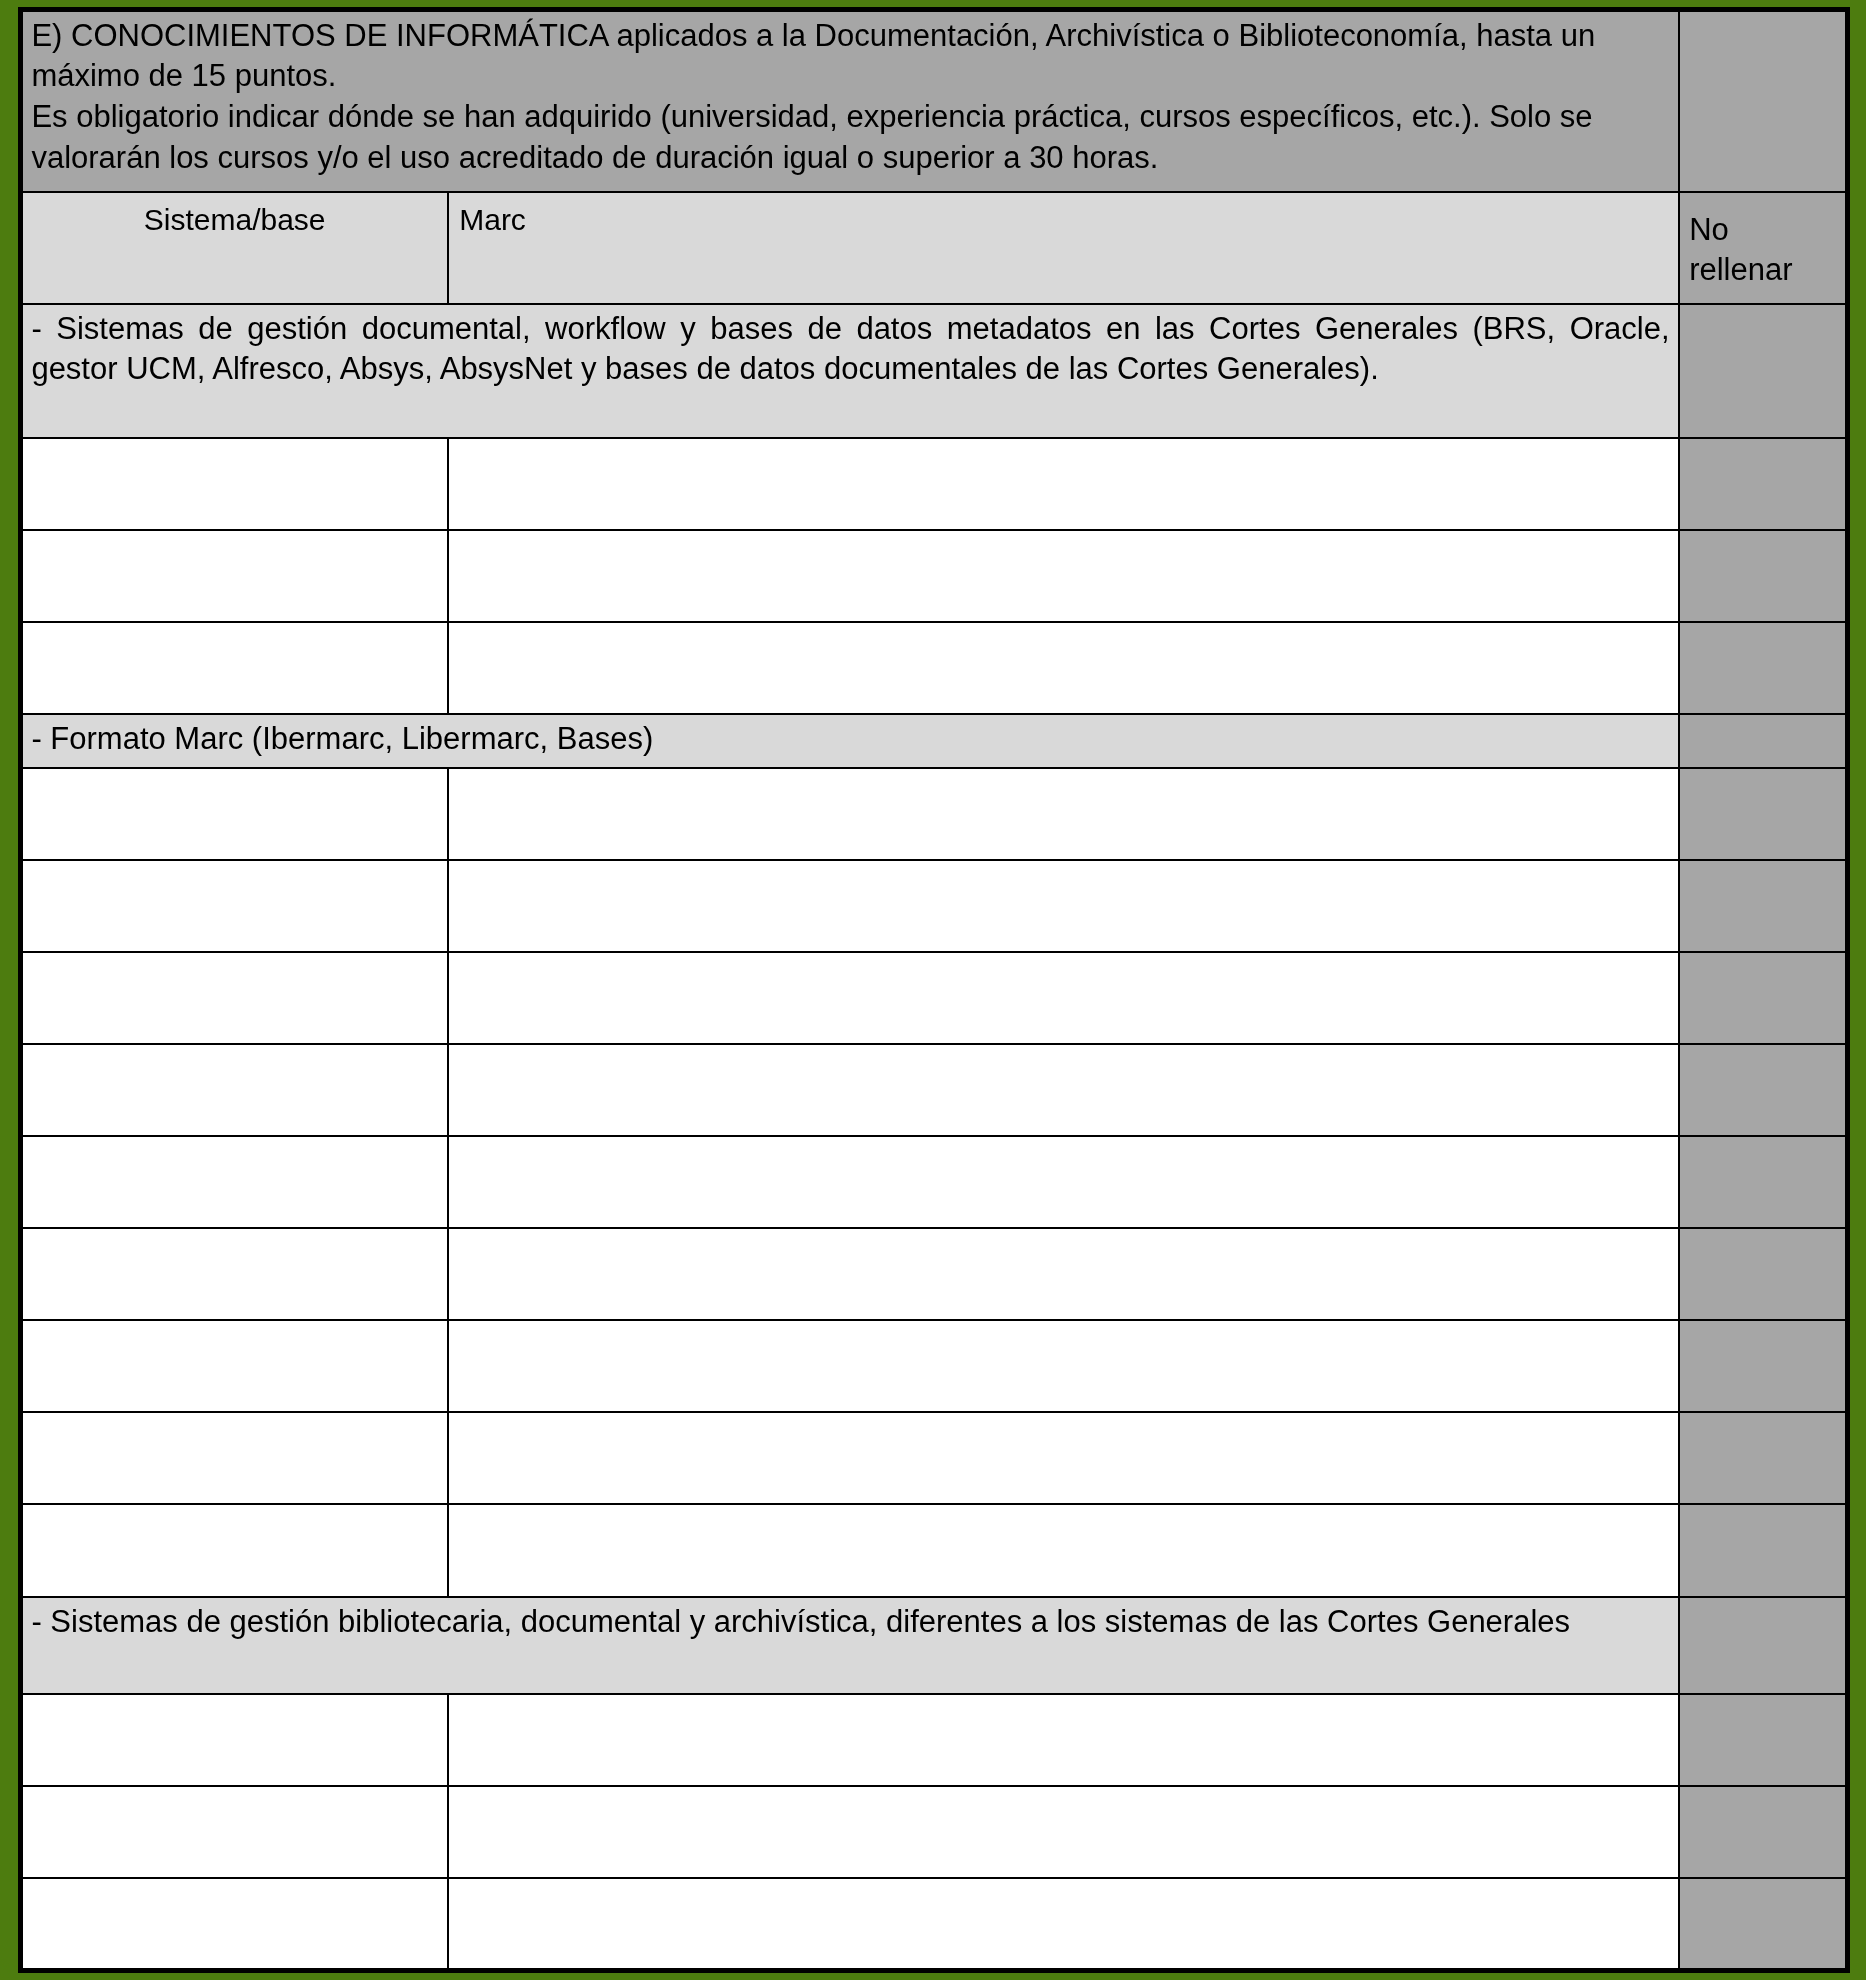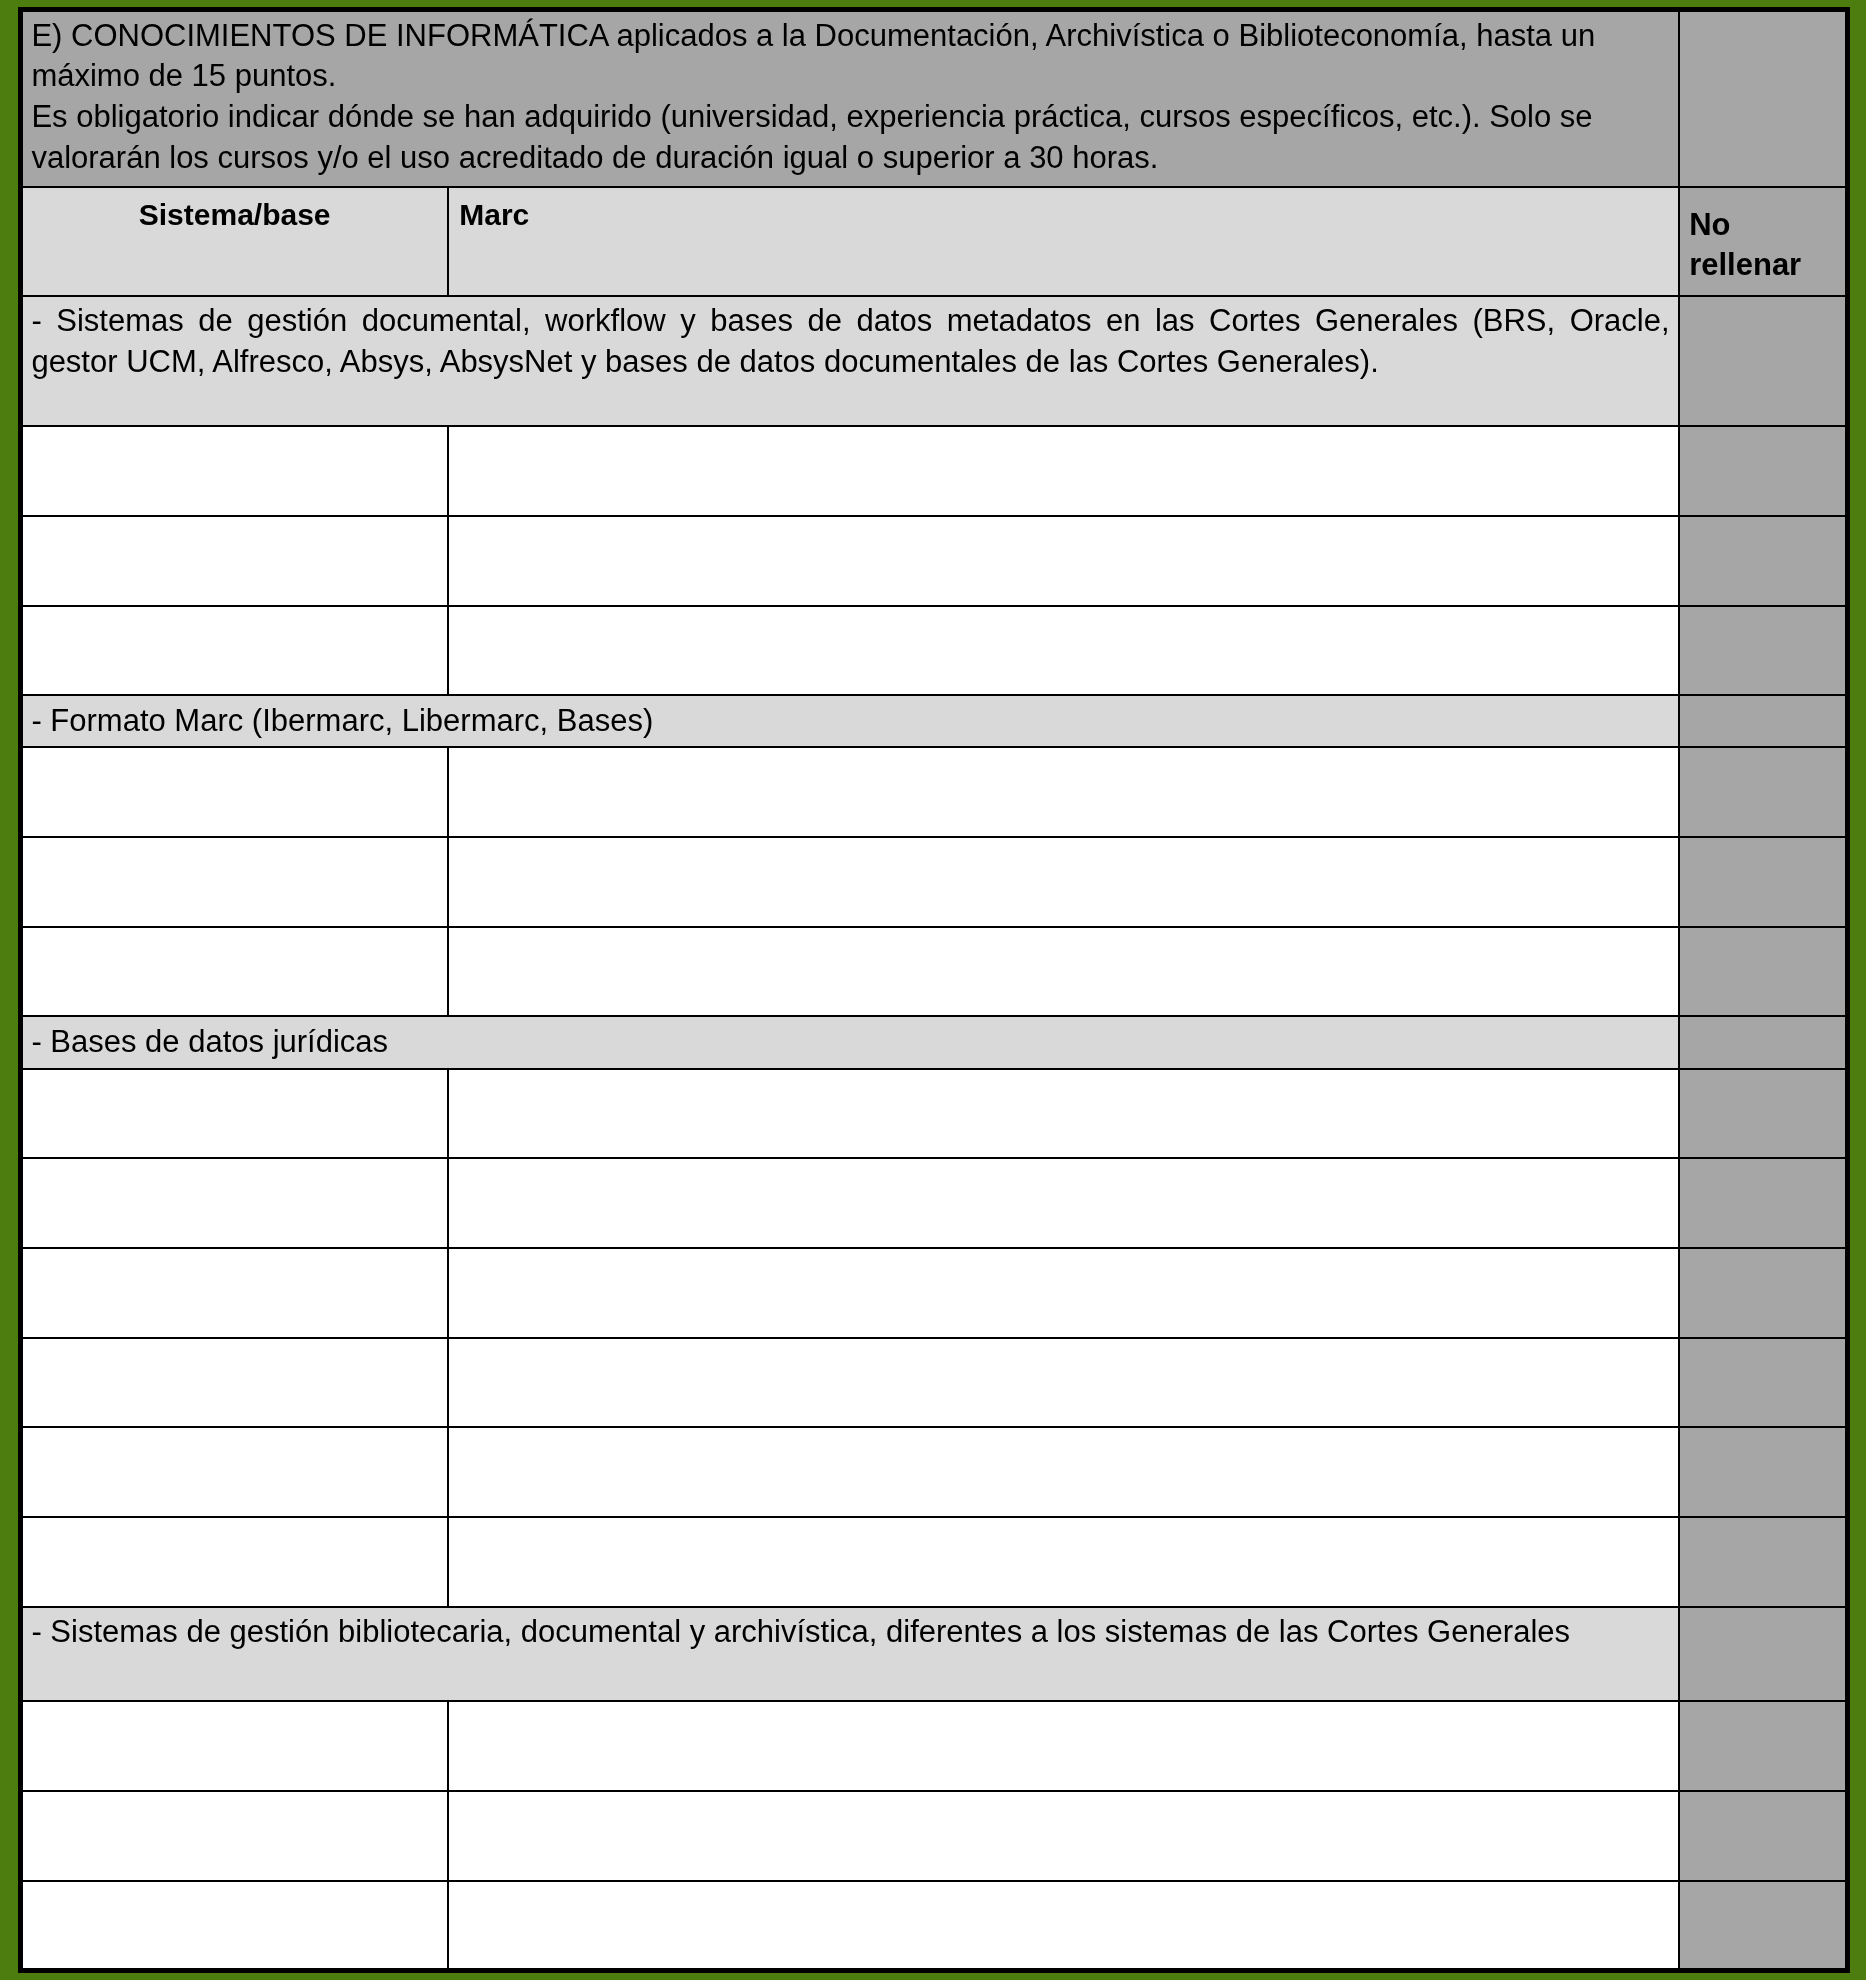--- a/index.html
+++ b/index.html
@@ -69,21 +69,21 @@
     font-size:31px;
   }
   td.section.justify{
     text-align:justify;
   }
   td.input{
     background:var(--cell-white);
     cursor:text;
   }
   tr.h-title{height:172px;}
-  tr.h-colhead{height:107px;font-weight:bold;}
+  tr.h-colhead{height:107px;}
   tr.h-sec3{height:128px;}
   tr.h-sec1{height:49px;}
   tr.h-sec2{height:93px;}
   tr.h-empty{height:88px;}
   .title-p{margin:0;}
 </style>
 </head>
 <body>
 
 <div class="page">
@@ -142,24 +142,20 @@
       <td class="input"></td>
       <td class="input"></td>
       <td class="nr"></td>
     </tr>
     <tr class="h-empty">
       <td class="input"></td>
       <td class="input"></td>
       <td class="nr"></td>
     </tr>
 
-    <tr class="h-sec1">
-      <td class="section" colspan="2">- Bases de datos jurídicas</td>
-      <td class="nr"></td>
-    </tr>
     <tr class="h-empty">
       <td class="input"></td>
       <td class="input"></td>
       <td class="nr"></td>
     </tr>
     <tr class="h-empty">
       <td class="input"></td>
       <td class="input"></td>
       <td class="nr"></td>
     </tr>

